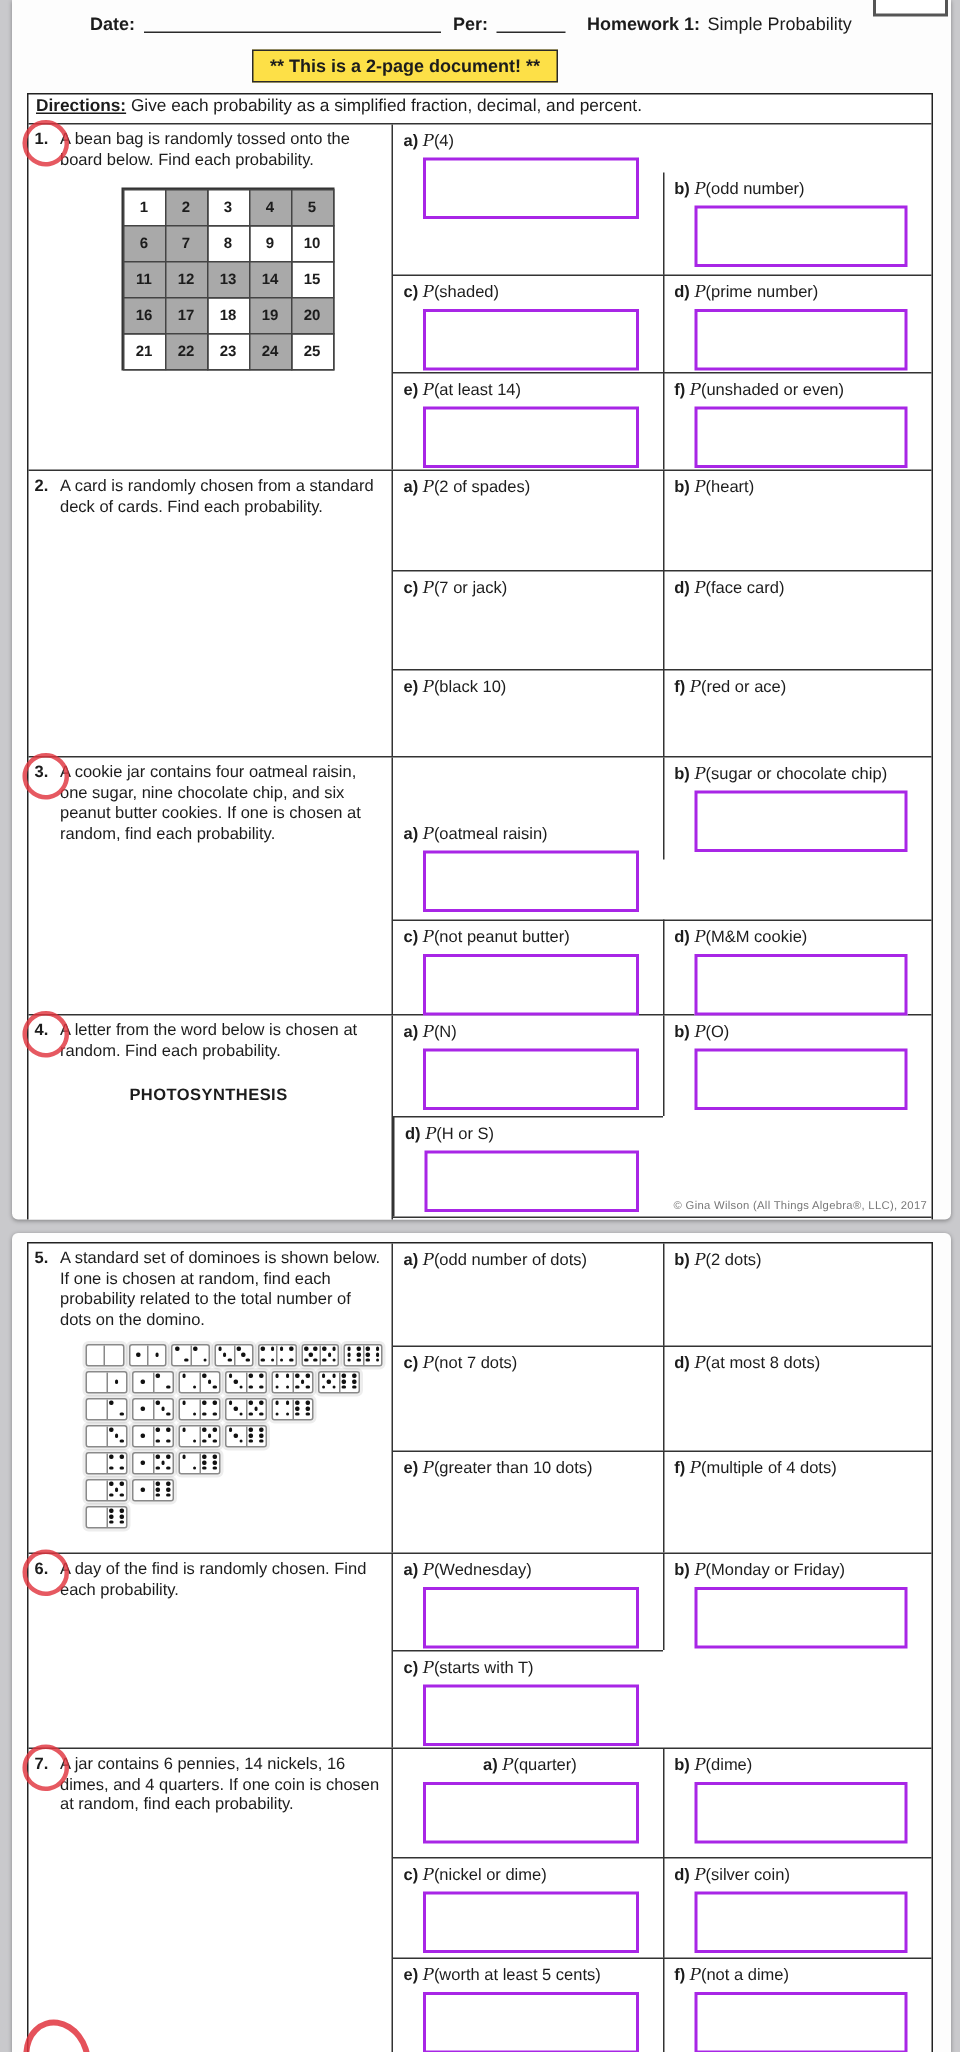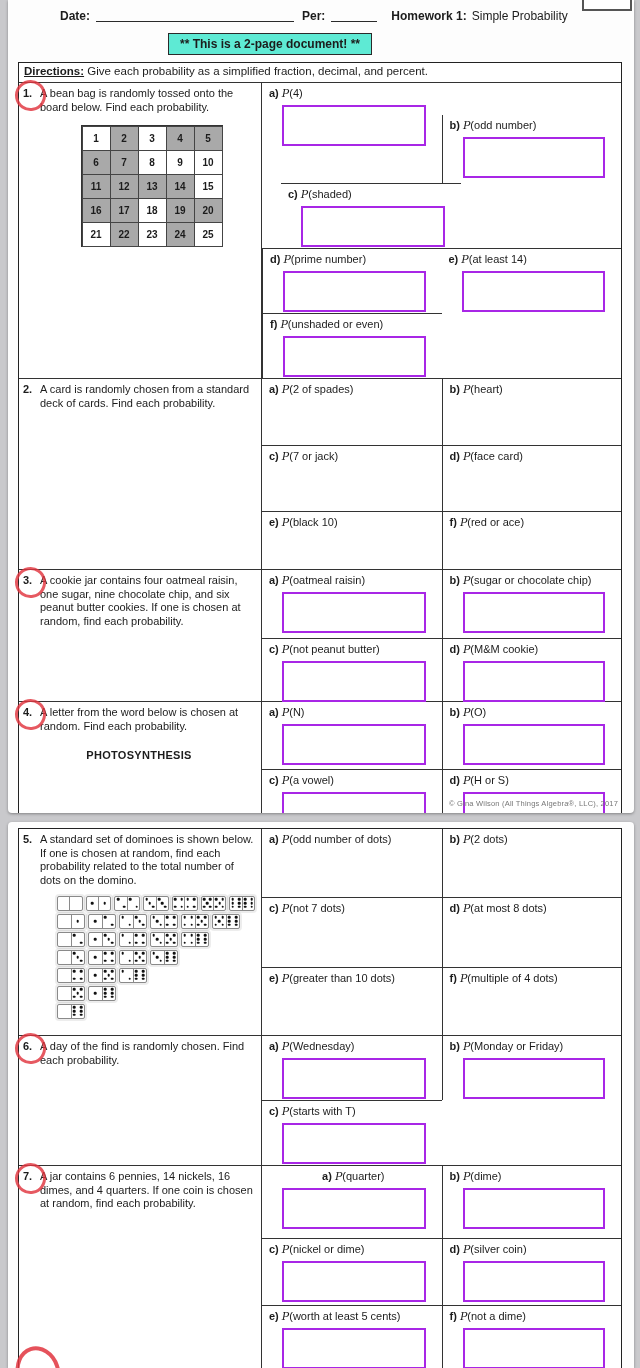--- a/index.html
+++ b/index.html
@@ -19,21 +19,21 @@
 
   
   .hdr{position:absolute;top:9px;left:52px;right:6px;display:flex;align-items:flex-end;font-size:12px;white-space:nowrap;}
   .hdr b{font-weight:bold;}
   .blank-long{display:inline-block;width:198px;border-bottom:1.5px solid #2a2a2a;height:12px;margin:0 8px 1px 6px;}
   .blank-short{display:inline-block;width:46px;border-bottom:1.5px solid #2a2a2a;height:12px;margin:0 14px 1px 6px;}
   .hw-title{font-weight:normal;}
   .corner-box{position:absolute;top:-16px;right:2px;width:46px;height:23px;border:2px solid #555;background:#fff;}
   .banner{
     position:absolute;top:33px;left:160px;width:202px;height:20px;
-    border:1.5px solid #2a2a2a;background:#5eead4;
+    border:1.5px solid #2a2a2a;background:#fde047;
     font-weight:bold;font-size:12px;text-align:center;line-height:20px;
   }
 
   
   .qtable{position:absolute;left:10px;width:604px;border:1.5px solid #222;background:#fff;box-sizing:border-box;}
   #table1{top:62px;}
   #table2{top:6px;}
   .dirrow{height:19px;font-size:11.5px;padding:2px 0 0 5px;box-sizing:border-box;}
   .dirrow b{text-decoration:underline;}
   .qrow{display:flex;border-top:1px solid #333;}
@@ -125,21 +125,21 @@
           </div></div>
         <div class="parts">
           <div class="pcell" style="height: 68px;">
             <div class="plabel"><b>a) </b><i class="pi">P</i><span>(4)</span></div>
             <div class="abox"></div>
           </div>
           <div class="pcell col1" style="height: 68px; margin-top: 32px;">
             <div class="plabel"><b>b) </b><i class="pi">P</i><span>(odd number)</span></div>
             <div class="abox"></div>
           </div>
-          <div class="pcell rown" style="height: 65px; margin-left: 19px;">
+          <div class="pcell rown" style="height: 65px;">
             <div class="plabel"><b>c) </b><i class="pi">P</i><span>(shaded)</span></div>
             <div class="abox"></div>
           </div>
           <div class="pcell col1 rown" style="height: 65px;">
             <div class="plabel"><b>d) </b><i class="pi">P</i><span>(prime number)</span></div>
             <div class="abox"></div>
           </div>
           <div class="pcell rown" style="height: 65px;">
             <div class="plabel"><b>e) </b><i class="pi">P</i><span>(at least 14)</span></div>
             <div class="abox"></div>
@@ -179,21 +179,21 @@
         </div>
       </div>
       <div class="qrow" style="min-height: 131px;">
         <div class="qleft">
           <div class="qtext">
             <span class="qnum circled">3.</span>
             <span class="qbody">A cookie jar contains four oatmeal raisin, one sugar, nine chocolate chip, and six peanut butter cookies.  If one is chosen at random, find each probability.</span>
           </div>
         </div>
         <div class="parts">
-          <div class="pcell" style="height: 68px;">
+          <div class="pcell" style="height: 68px; margin-top: 40px;">
             <div class="plabel"><b>a) </b><i class="pi">P</i><span>(oatmeal raisin)</span></div>
             <div class="abox"></div>
           </div>
           <div class="pcell col1" style="height: 68px;">
             <div class="plabel"><b>b) </b><i class="pi">P</i><span>(sugar or chocolate chip)</span></div>
             <div class="abox"></div>
           </div>
           <div class="pcell rown" style="height: 63px;">
             <div class="plabel"><b>c) </b><i class="pi">P</i><span>(not peanut butter)</span></div>
             <div class="abox"></div>
@@ -212,24 +212,20 @@
           </div>
           <div class="bigword">PHOTOSYNTHESIS</div>
         </div>
         <div class="parts">
           <div class="pcell" style="height: 67px;">
             <div class="plabel"><b>a) </b><i class="pi">P</i><span>(N)</span></div>
             <div class="abox"></div>
           </div>
           <div class="pcell col1" style="height: 67px;">
             <div class="plabel"><b>b) </b><i class="pi">P</i><span>(O)</span></div>
-            <div class="abox"></div>
-          </div>
-          <div class="pcell rown" style="height: 67px;">
-            <div class="plabel"><b>c) </b><i class="pi">P</i><span>(a vowel)</span></div>
             <div class="abox"></div>
           </div>
           <div class="pcell col1 rown" style="height: 67px;">
             <div class="plabel"><b>d) </b><i class="pi">P</i><span>(H or S)</span></div>
             <div class="abox"></div>
           </div>
           <div class="pcell span2 rown" style="height: 62px;">
             <div class="plabel"><b>e) </b><i class="pi">P</i><span>(a letter with at least one line of symmetry)</span></div>
             <div class="abox"></div>
           </div>

